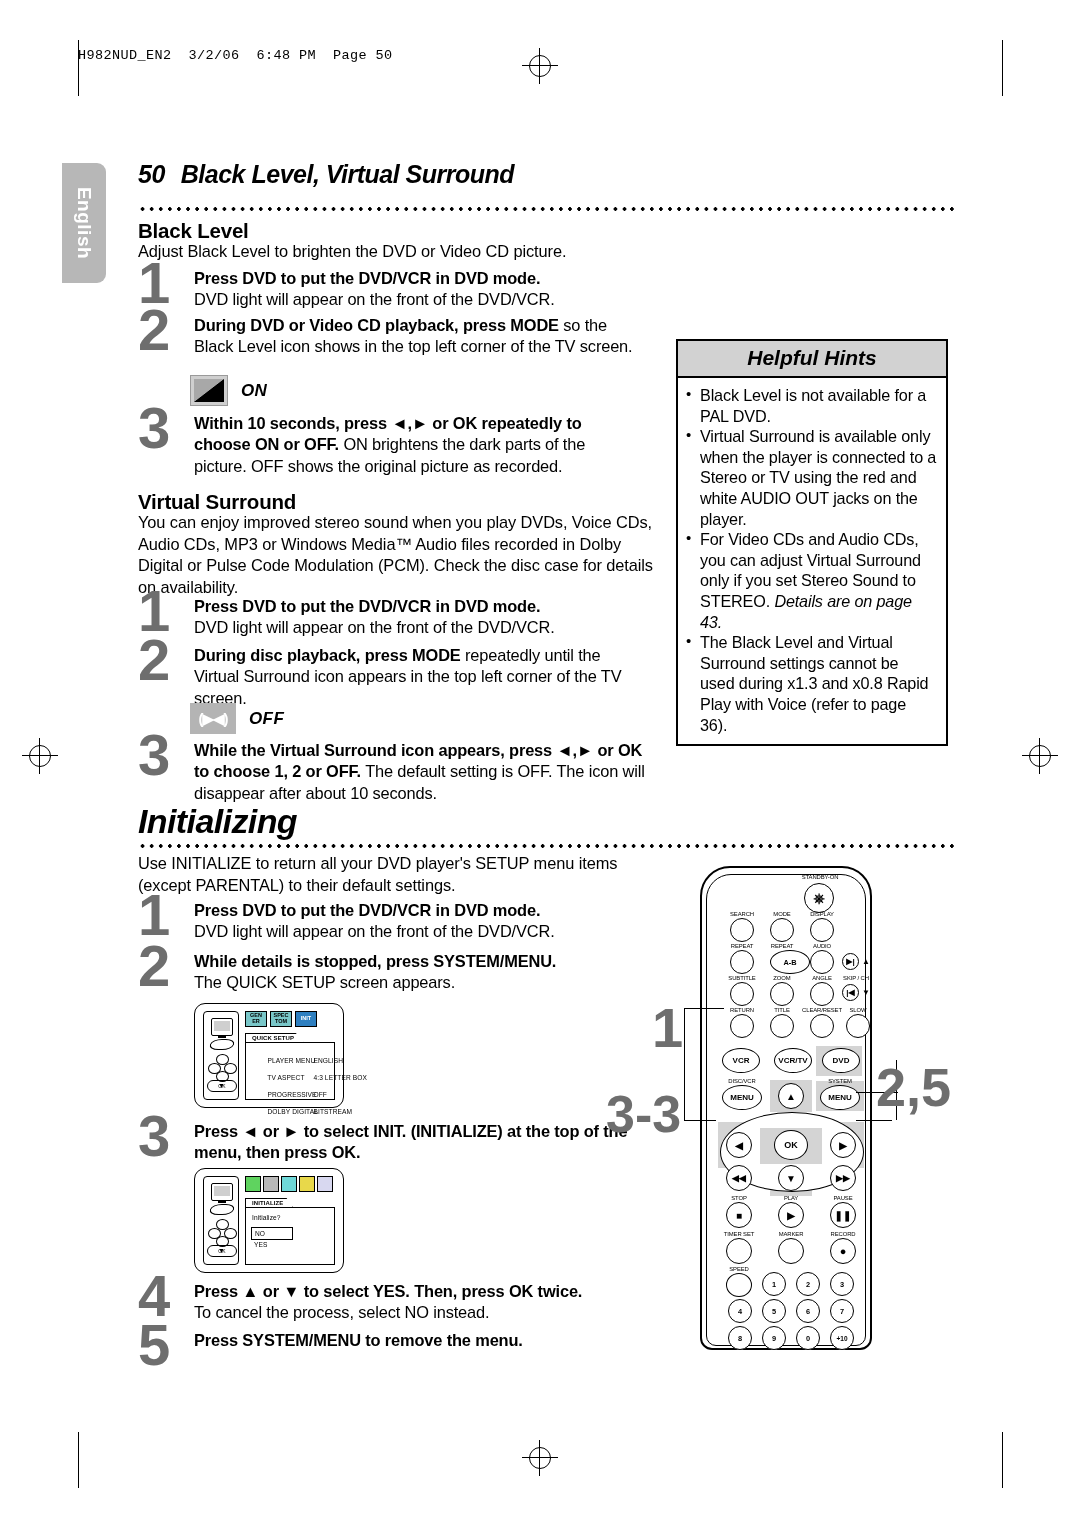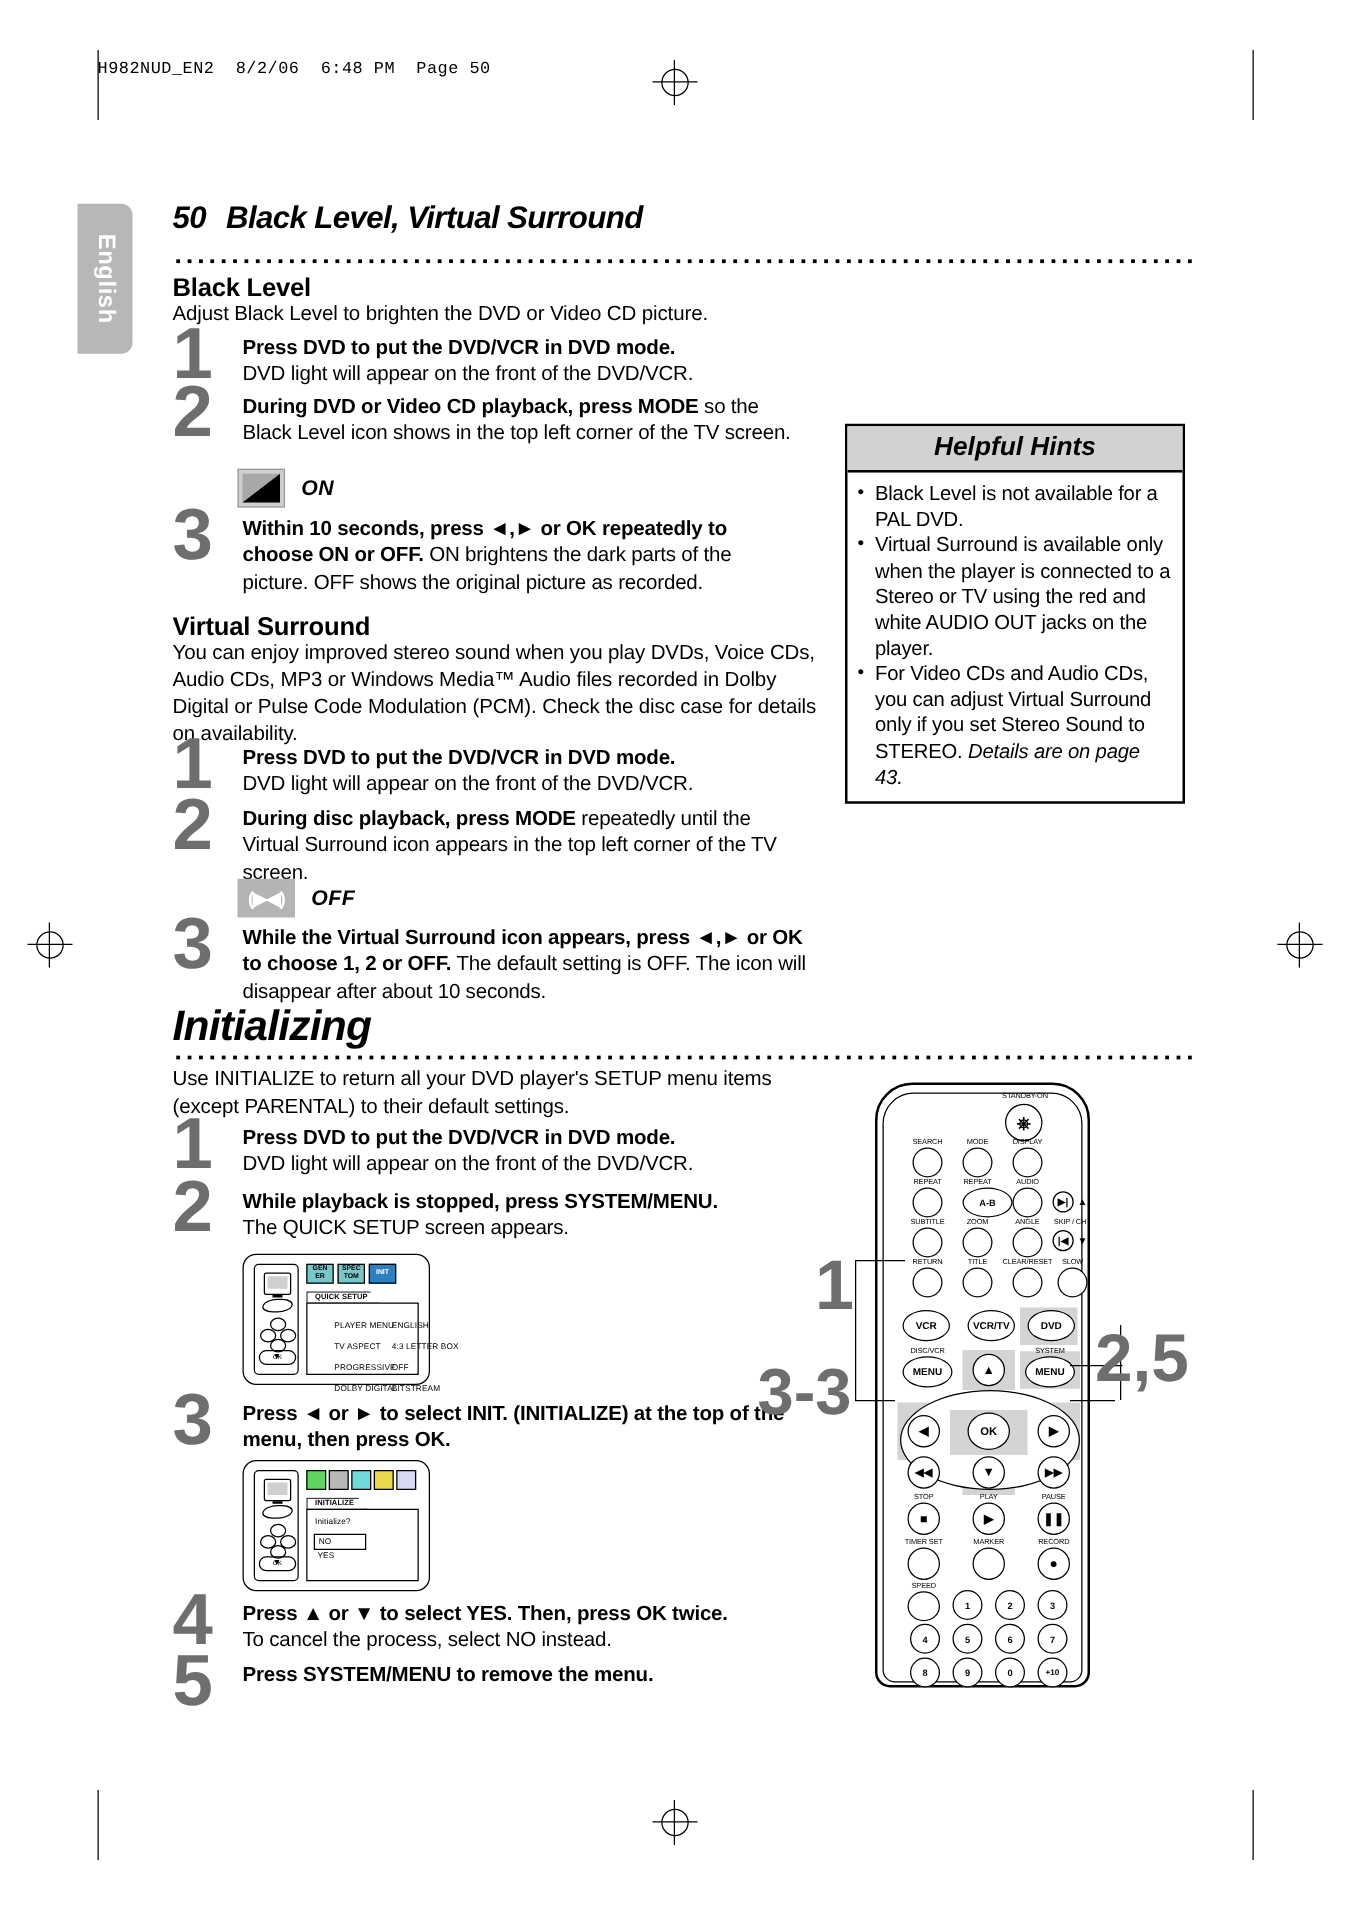--- a/index.html
+++ b/index.html
@@ -145,21 +145,21 @@
   <div class="reg" style="left:522px;top:1440px;">
       <i></i>
     </div>
   <div class="reg" style="left:22px;top:738px;">
       <i></i>
     </div>
   <div class="reg" style="left:1022px;top:738px;">
       <i></i>
     </div>
 
-  <div class="runhead">H982NUD_EN2  8/2/06  6:48 PM  Page 50</div>
+  <div class="runhead">H982NUD_EN2  3/2/06  6:48 PM  Page 50</div>
 
   <div class="eng-tab">
     <span>English</span>
   </div>
 
   <div class="h-main">
     <span class="num">50</span><span>Black Level, Virtual Surround</span>
   </div>
   <div class="dots" style="left:138px;top:206px;width:818px;"></div>
 
@@ -230,41 +230,42 @@
   </div>
 
   <div class="hints">
     <div class="hints-hd">Helpful Hints</div>
     <div class="hints-bd">
       <ul>
         <li><span>Black Level is not available for a PAL DVD.</span></li>
         <li><span>Virtual Surround is available only when the player is connected to a Stereo or TV using the red and white AUDIO OUT jacks on the player.</span></li>
         <li><span>For Video CDs and Audio CDs, you can adjust Virtual Surround only if you set Stereo Sound to STEREO.</span>
           <em>Details are on page 43.</em></li>
+        <li><span>The Black Level and Virtual Surround settings cannot be used during x1.3 and x0.8 Rapid Play with Voice (refer to page 36).</span></li>
       </ul>
     </div>
   </div>
 
   <div class="h-big" style="left:138px;top:802px;">Initializing</div>
   <div class="dots" style="left:138px;top:843px;width:818px;"></div>
 
   <div class="para" style="left:138px;top:853px;width:510px;">Use INITIALIZE to return all your DVD player's SETUP menu items (except PARENTAL) to their default settings.</div>
 
   <div class="step" style="left:138px;top:900px;width:500px;">
     <div class="big">1</div>
     <div class="body">
       <b>Press DVD to put the DVD/VCR in DVD mode.</b><br>
       <span>DVD light will appear on the front of the DVD/VCR.</span>
     </div>
   </div>
 
   <div class="step" style="left:138px;top:951px;width:510px;">
     <div class="big">2</div>
     <div class="body">
-      <b>While playback is stopped, press SYSTEM/MENU.</b><br>
+      <b>While details is stopped, press SYSTEM/MENU.</b><br>
       <span>The QUICK SETUP screen appears.</span>
     </div>
   </div>
 
   <div class="osd" style="left:194px;top:1003px;width:150px;height:105px;">
     <div class="osd-side">
       <div class="osd-tv">
           <i></i>
         </div>
       <div class="osd-disc"></div>

